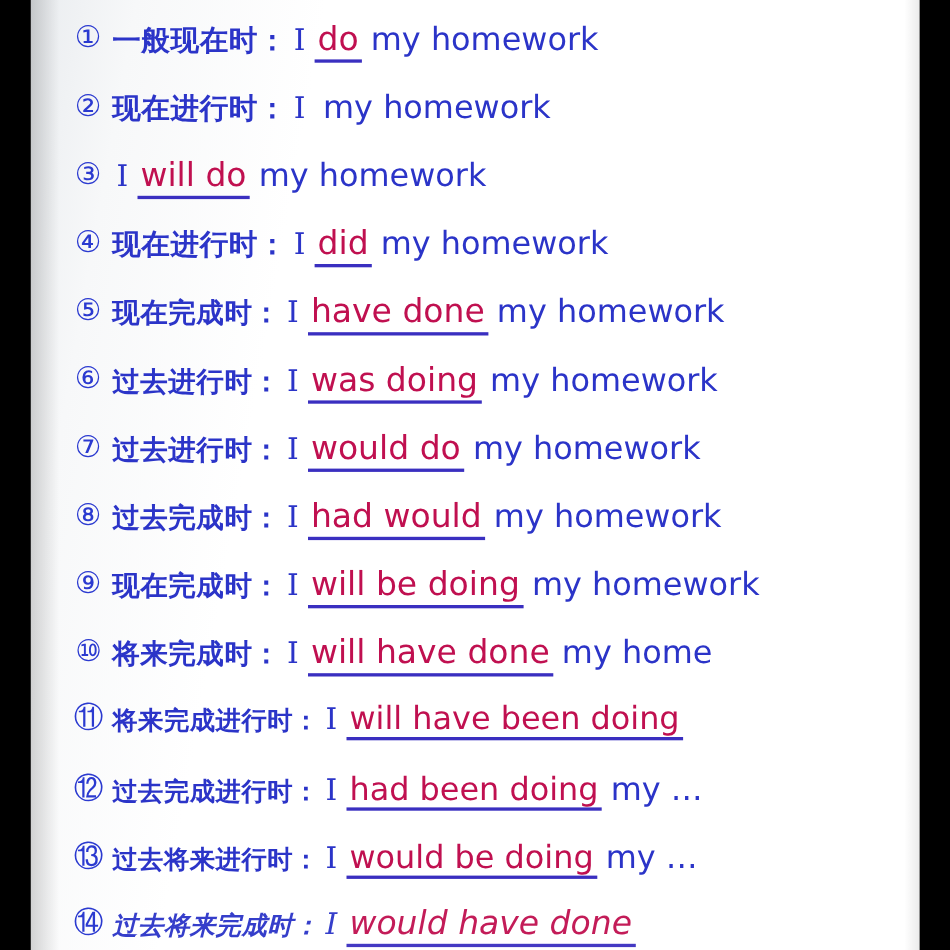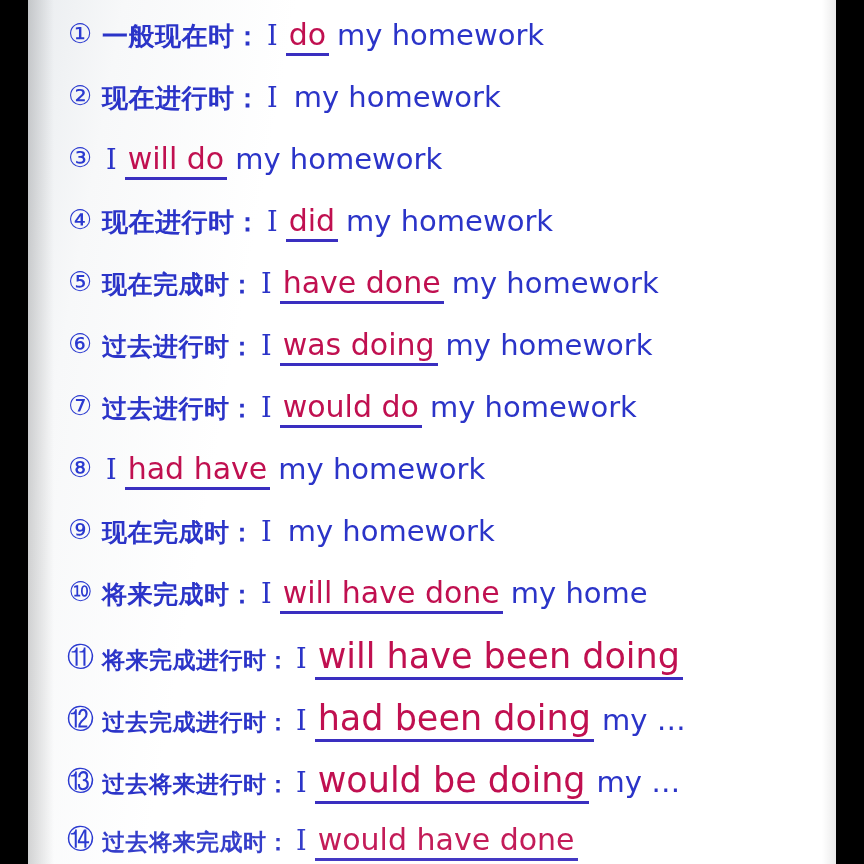--- a/index.html
+++ b/index.html
@@ -83,23 +83,23 @@
   .tail {
     flex: 0 0 auto;
     color: #2b34c8;
     font-family: "DejaVu Sans", sans-serif;
     font-size: 29px;
     padding-left: 8px;
     text-align: center;
   }
   .row.r1 .cn, .row.r2 .cn, .row.r3 .cn, .row.r4 .cn { font-size: 26px; }
   .row.r11 .cn, .row.r12 .cn, .row.r13 .cn, .row.r14 .cn { font-size: 23px; }
-  .row.r11 .verb, .row.r12 .verb, .row.r13 .verb { font-size: 35px; }
+  .row.r11 .verb, .row.r12 .verb, .row.r13 .verb { font-size: 29px; }
   .row.r14 { height: 40px; overflow: hidden; }
-  .row.r14 .cn, .row.r14 .subj, .row.r14 .verb, .row.r14 .tail { opacity: 0.95; }
+  .row.r14 .cn, .row.r14 .subj, .row.r14 .verb, .row.r14 .tail { opacity: 0.95; font-style: italic; }
   .shadow-left {
     position: absolute;
     left: 28px; top: 0; width: 26px; height: 864px;
     background: linear-gradient(to right, rgba(0,0,0,0.16), rgba(0,0,0,0));
     pointer-events: none;
   }
   .shadow-right {
     position: absolute;
     right: 28px; top: 0; width: 14px; height: 864px;
     background: linear-gradient(to left, rgba(0,0,0,0.08), rgba(0,0,0,0));
@@ -170,29 +170,31 @@
       <div class="row r7">
         <span class="num">⑦</span>
         <span class="cn">过去进行时：</span>
         <span class="subj">I</span>
         <span class="verb">would do</span>
         <span class="tail">my homework</span>
       </div>
 
       <div class="row r8">
         <span class="num">⑧</span>
-        <span class="subj">I</span>
-        <span class="verb">had have</span>
+        <span class="cn">过去完成时：</span>
+        <span class="subj">I</span>
+        <span class="verb">had would</span>
         <span class="tail">my homework</span>
       </div>
 
       <div class="row r9">
         <span class="num">⑨</span>
         <span class="cn">现在完成时：</span>
         <span class="subj">I</span>
+        <span class="verb">will be doing</span>
         <span class="tail">my homework</span>
       </div>
 
       <div class="row r10">
         <span class="num wide">⑩</span>
         <span class="cn">将来完成时：</span>
         <span class="subj">I</span>
         <span class="verb">will have done</span>
         <span class="tail">my home</span>
       </div>

